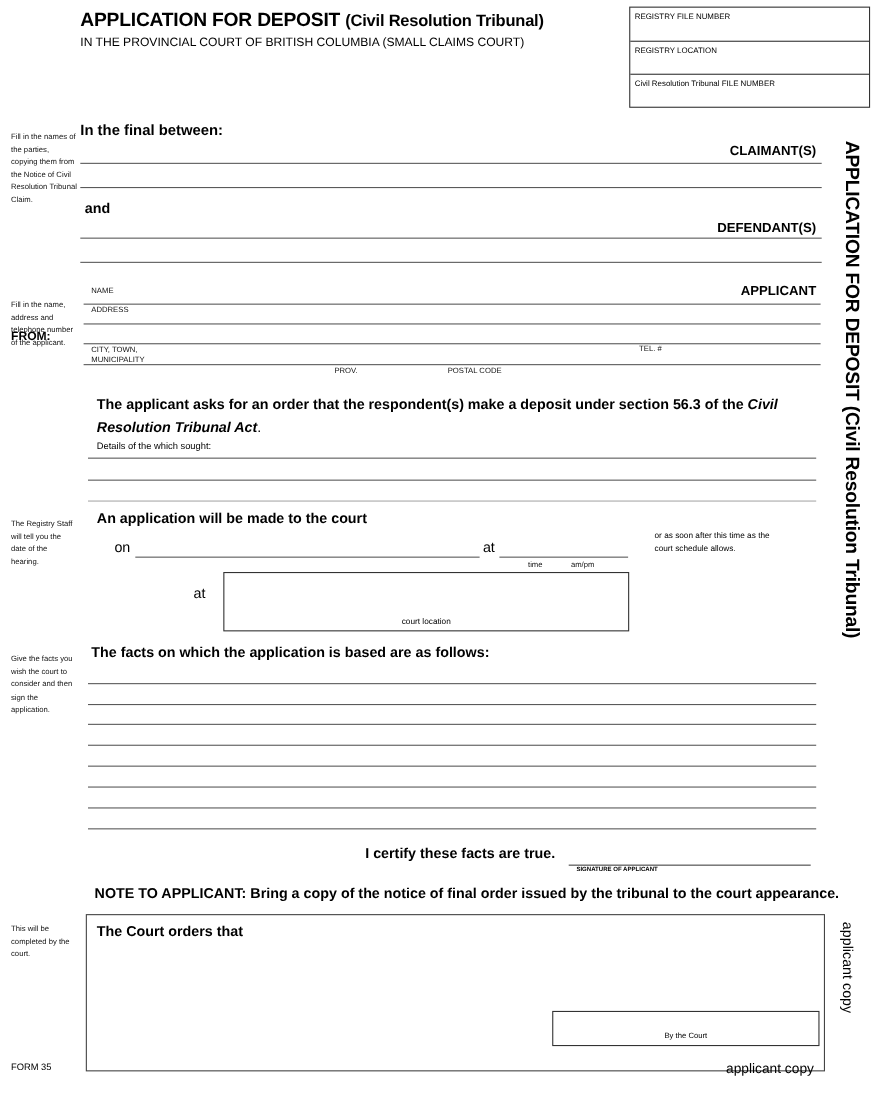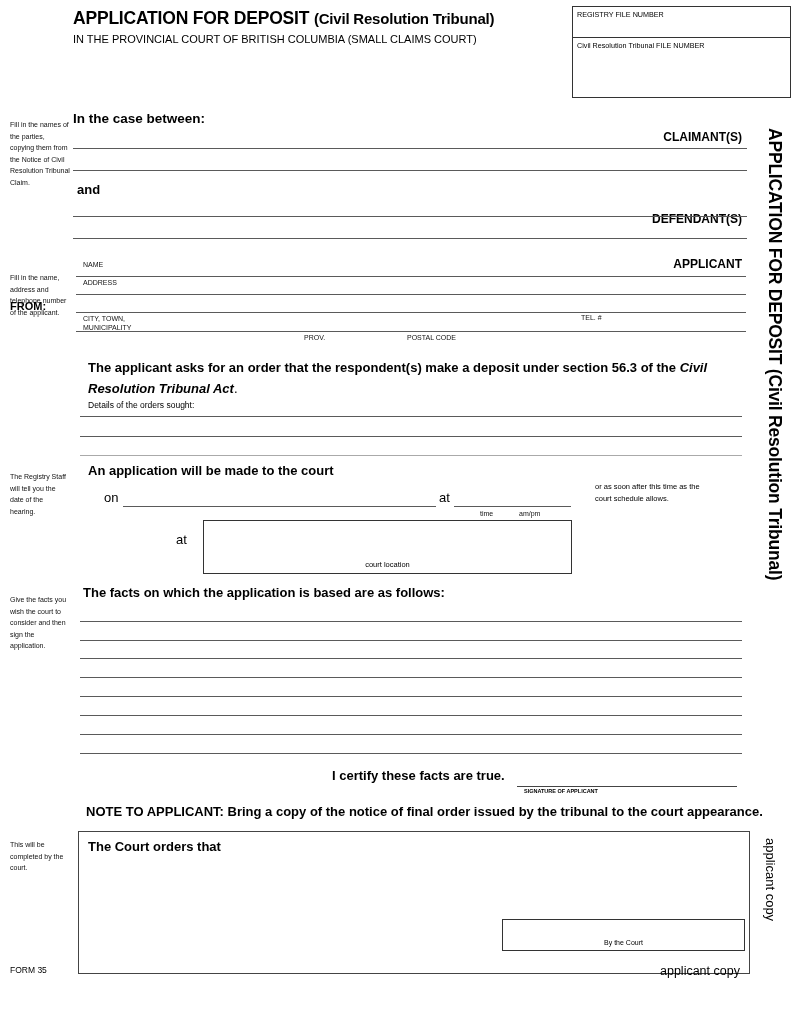--- a/index.html
+++ b/index.html
@@ -41,34 +41,35 @@
 <body>
 
 <div id="title" class="abs">
   <span>APPLICATION FOR DEPOSIT</span>
   <span class="sub">(Civil Resolution Tribunal)</span>
 </div>
 <div id="court" class="abs">IN THE PROVINCIAL COURT OF BRITISH COLUMBIA (SMALL CLAIMS COURT)</div>
 
 <div id="registry" class="abs">
   <div class="cell"><span>REGISTRY FILE NUMBER</span></div>
+  <div class="cell"><span>REGISTRY LOCATION</span></div>
   <div class="cell"><span>Civil Resolution Tribunal FILE NUMBER</span></div>
 </div>
 
 <div id="vtitle" class="abs">APPLICATION FOR DEPOSIT (Civil Resolution Tribunal)</div>
 
 <div class="side-note" style="top:119px;">Fill in the names of the parties, copying them from the Notice of Civil Resolution Tribunal Claim.</div>
-<div class="heading" style="left:73px; top:111px; font-size:13.5px;">In the case between:</div>
+<div class="heading" style="left:73px; top:111px; font-size:13.5px;">In the final between:</div>
 <div class="right-label" style="top:130px;">CLAIMANT(S)</div>
 <div class="input-line" style="top:128px;"></div>
 <div class="line" style="left:73px; width:674px; top:148px;"></div>
 <div class="input-line" style="top:150px;"></div>
 <div class="line" style="left:73px; width:674px; top:170px;"></div>
 <div class="heading" style="left:77px; top:182px;">and</div>
-<div class="right-label" style="top:200px;margin-top:12px;">DEFENDANT(S)</div>
+<div class="right-label" style="top:200px;">DEFENDANT(S)</div>
 <div class="input-line" style="top:196px;"></div>
 <div class="line" style="left:73px; width:674px; top:216px;"></div>
 <div class="input-line" style="top:218px;"></div>
 <div class="line" style="left:73px; width:674px; top:238px;"></div>
 
 <div class="heading" style="left:10px; top:260px; font-size:11px;margin-top:40px;">FROM:</div>
 <div class="side-note" style="top:272px;">Fill in the name, address and telephone number of the applicant.</div>
 <div class="right-label" style="top:257px;">APPLICANT</div>
 <div class="tiny abs" style="left:83px; top:261px;">NAME</div>
 <div class="input-line" style="top:257px;"></div>
@@ -86,21 +87,21 @@
 <div class="input-line" style="top:313px; width:500px; height:18px;"></div>
 <div class="input-line" style="top:313px; left:600px; width:146px; height:18px;"></div>
 <div class="line" style="left:76px; width:670px; top:331px;"></div>
 <div class="tiny abs" style="left:304px; top:334px;">PROV.</div>
 <div class="tiny abs" style="left:407px; top:334px;">POSTAL CODE</div>
 
 <div class="abs bold" style="left:88px; top:357px; width:620px; font-size:13px; line-height:21px;">
   <span>The applicant asks for an order that the respondent(s) make a deposit under section 56.3 of the </span><i>Civil</i>
   <i>Resolution Tribunal Act</i><span style="font-weight:normal;">.</span>
 </div>
-<div class="abs" style="left:88px; top:400px; font-size:8.5px;">Details of the orders sought:</div>
+<div class="abs" style="left:88px; top:400px; font-size:8.5px;">Details of the which sought:</div>
 <div class="input-line" style="top:396px; left:80px; width:662px;"></div>
 <div class="line" style="left:80px; width:662px; top:416px;"></div>
 <div class="input-line" style="top:417px; left:80px; width:662px; height:19px;"></div>
 <div class="line" style="left:80px; width:662px; top:436px;"></div>
 <div class="line" style="left:80px; width:662px; top:455px; border-top:1px solid #aaa;"></div>
 
 <div class="side-note" style="top:471px;">The Registry Staff will tell you the date of the hearing.</div>
 <div class="heading" style="left:88px; top:463px;">An application will be made to the court</div>
 <div class="abs" style="left:104px; top:490px; font-size:13px;">on</div>
 <div class="input-line" style="top:487px; left:123px; width:313px;"></div>

